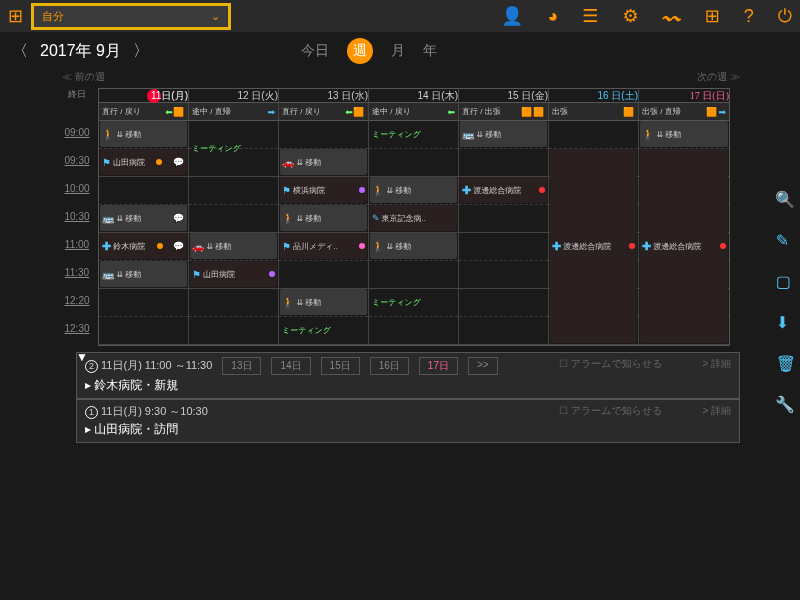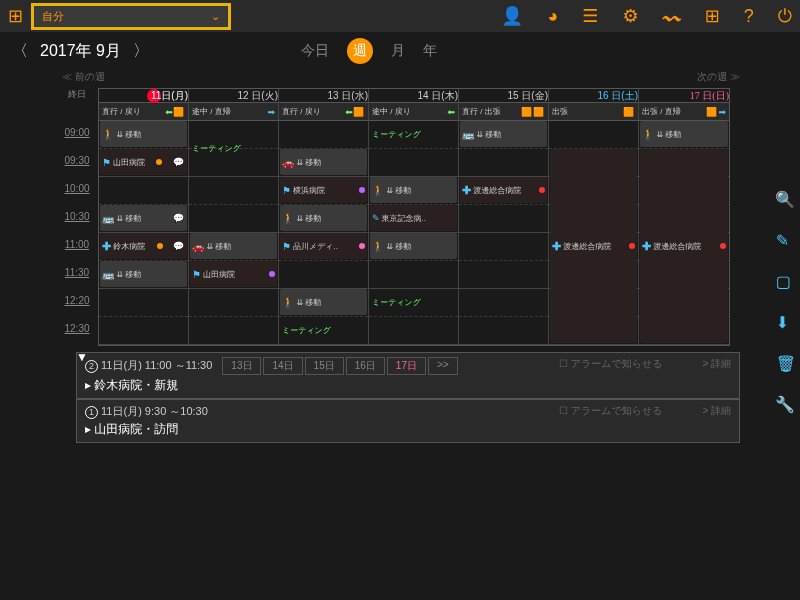--- a/index.html
+++ b/index.html
@@ -152,21 +152,21 @@
   font-size: 12px;
 }
 .bottom {
   margin: 6px 60px 0 76px;
   background: #2a2a2a;
 }
 .botrow {
   border: 1px solid #555;
   padding: 4px 8px;
 }
-.botrow .tabs { display: inline-flex; gap: 2px; margin-left: 10px; }
+.botrow .tabs { display: inline-flex; gap: 10px; margin-left: 10px; }
 .botrow .tabs span {
   border: 1px solid #555;
   padding: 1px 8px;
   font-size: 10px;
   color: #888;
   cursor: pointer;
 }
 .botrow .tabs .sun { color: #ff6699; }
 .botrow .meta { float: right; color: #666; font-size: 10px; }
 .botrow .meta .cb { margin-right: 40px; margin-left: 44px; }

